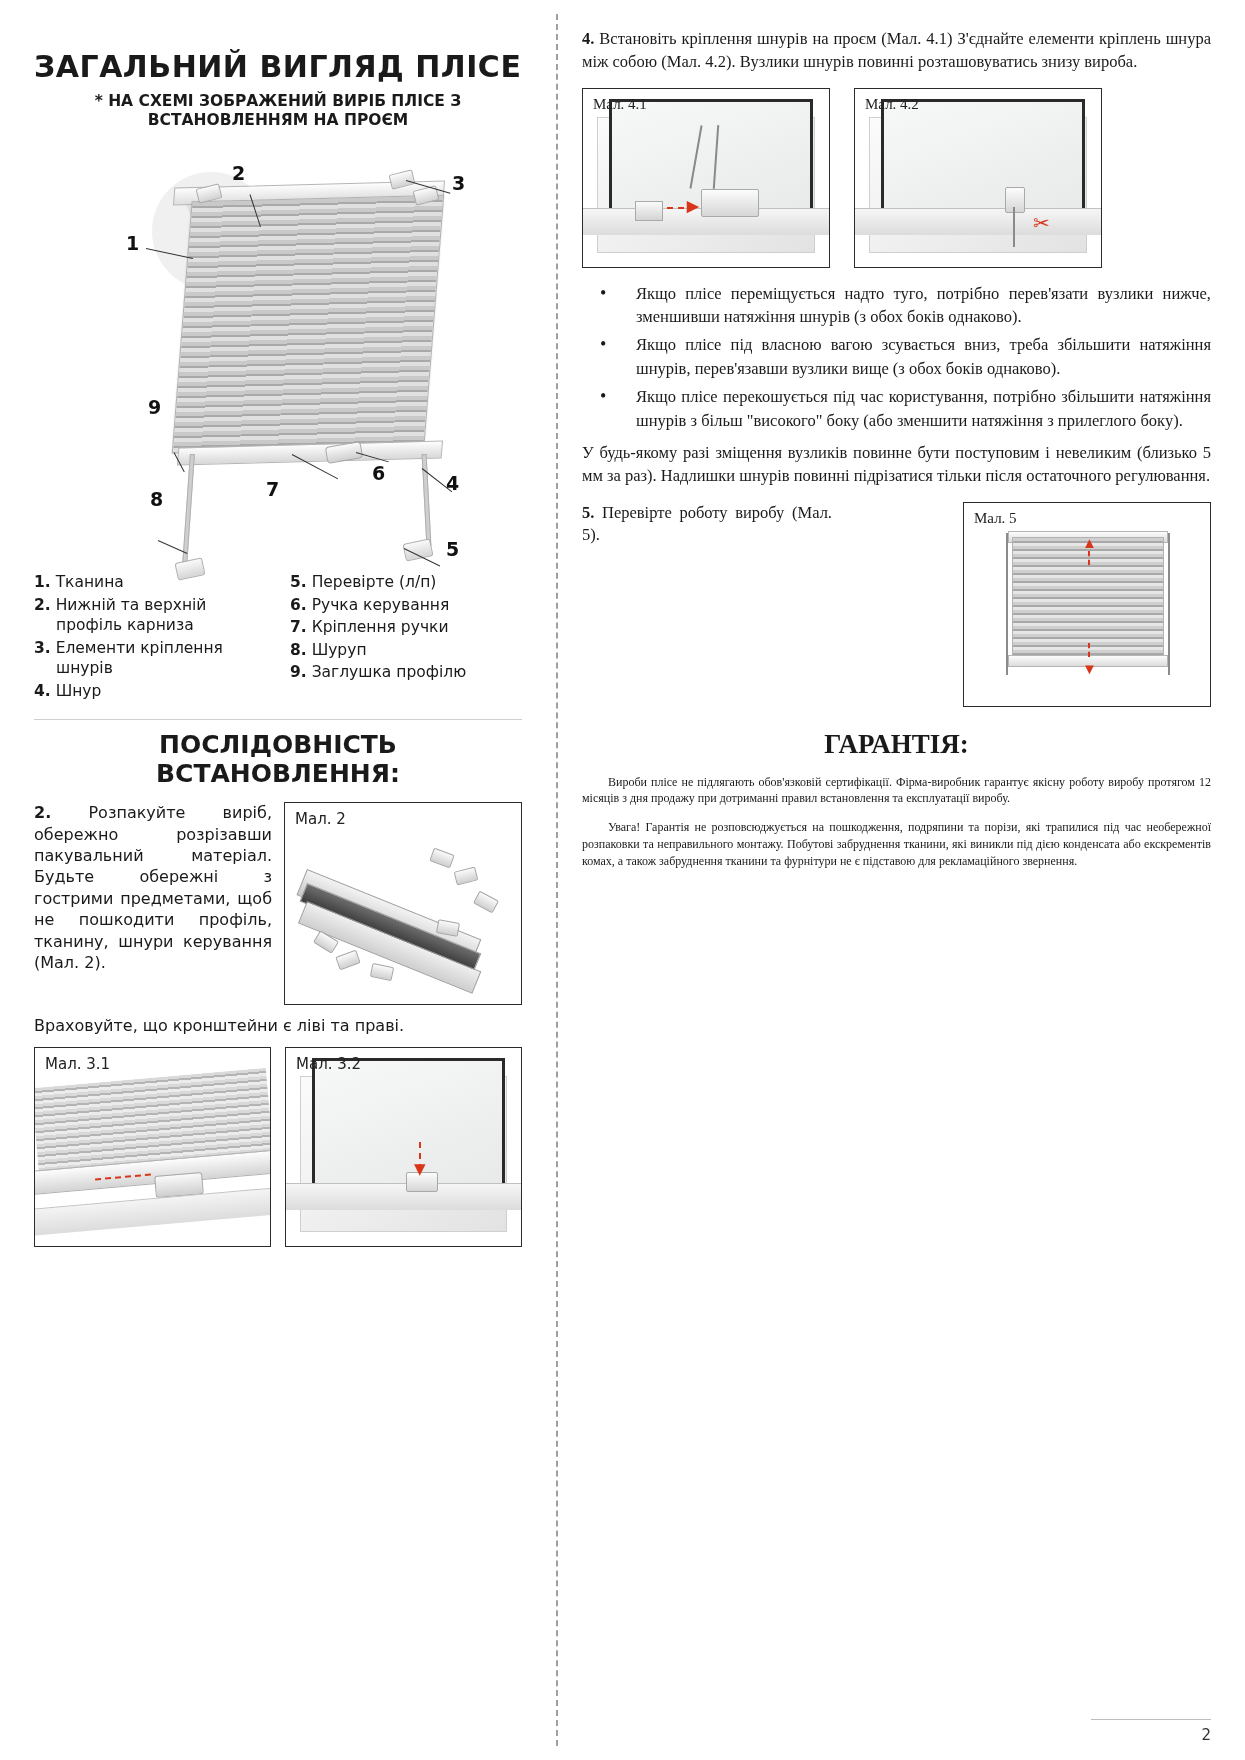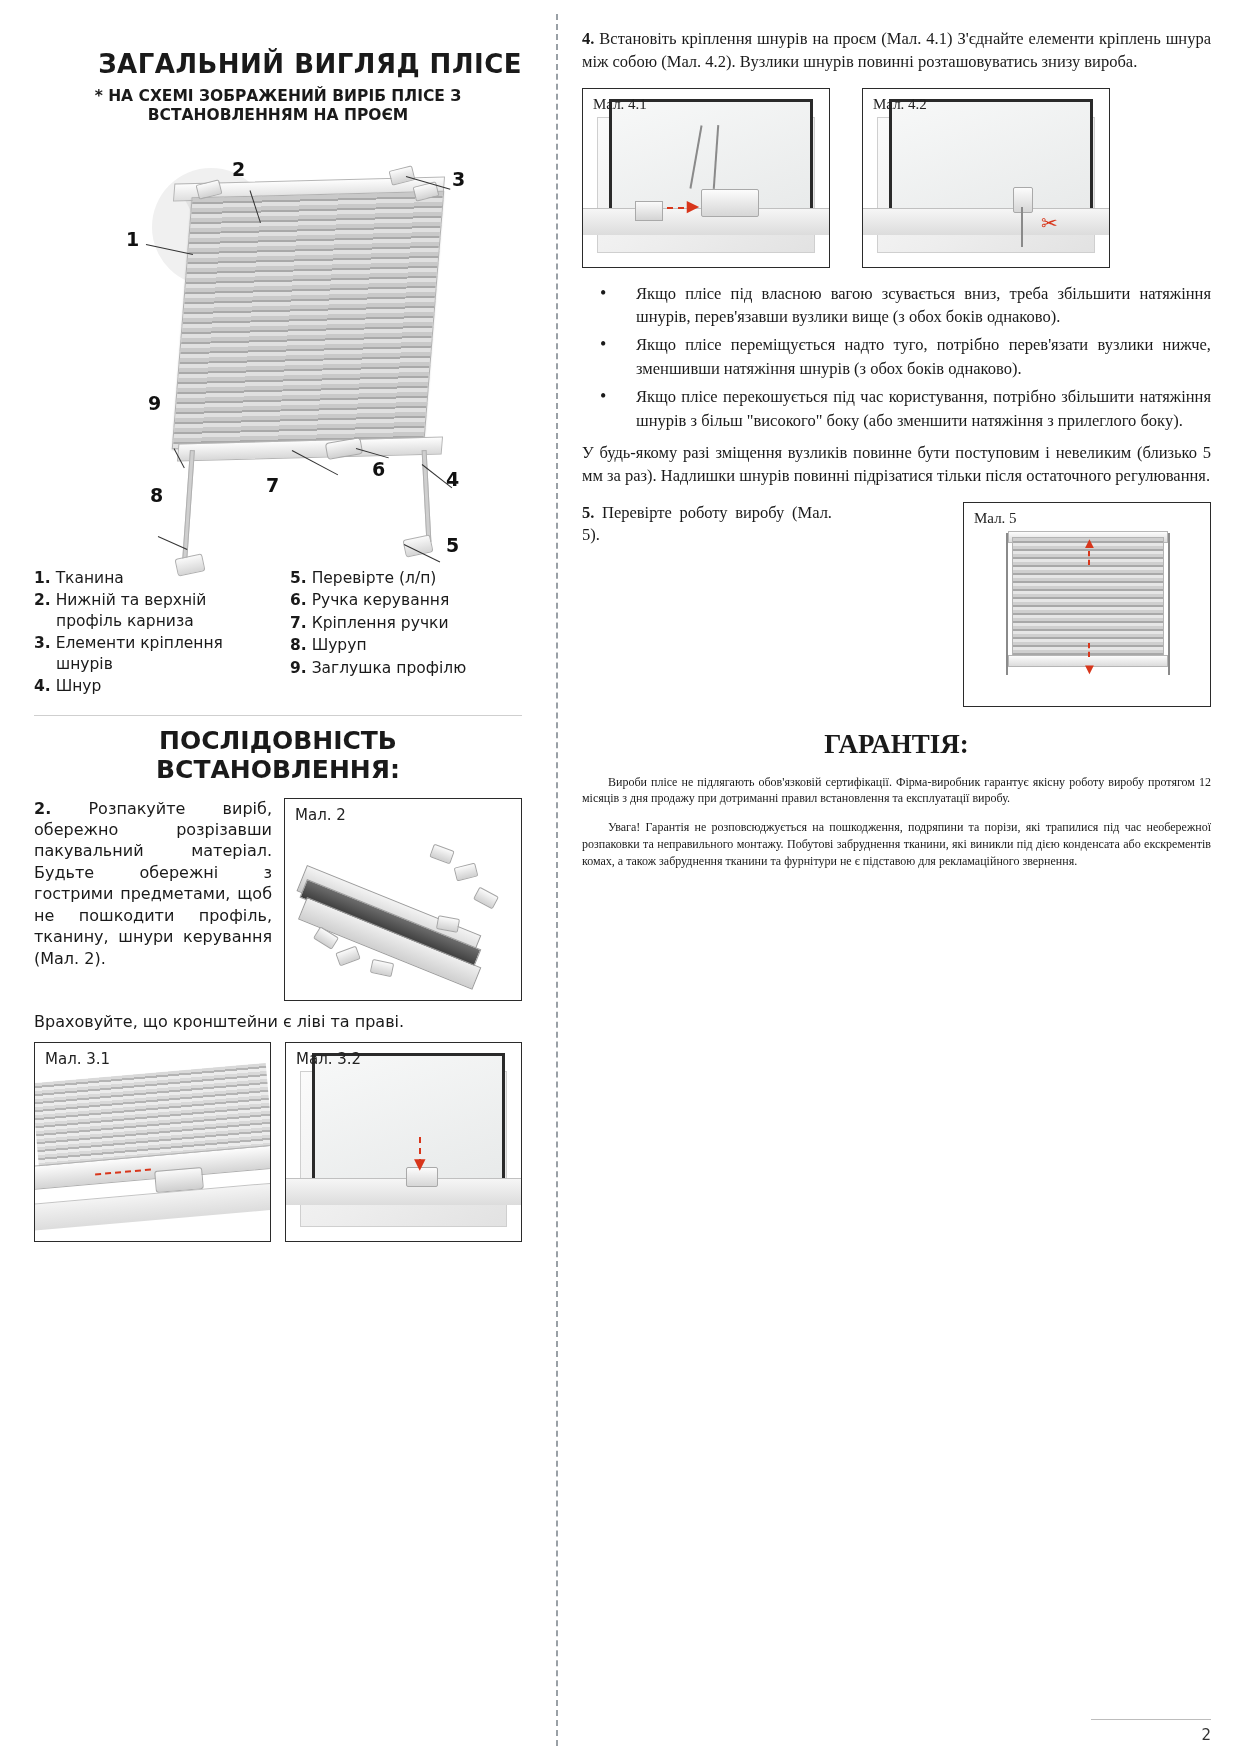--- a/index.html
+++ b/index.html
@@ -40,22 +40,22 @@
     box-sizing: border-box;
   }
   .col-right {
     width: 660px;
     margin-left: 48px;
     box-sizing: border-box;
     font-family: Liberation Serif, serif;
   }
 
   h1.title {
-    text-align: right;
-    font-size: 26px;
+    text-align: left;
+    font-size: 30px;
     font-weight: bold;
     letter-spacing: 0.5px;
     line-height: 1.12;
     margin: 22px 0 8px 0;
   }
   .subtitle {
     text-align: center;
     font-size: 15.5px;
     font-weight: bold;
     line-height: 1.25;
@@ -252,21 +252,21 @@
   .fig-row { display: flex; gap: 14px; margin-top: 10px; align-items: flex-end; }
   .fig31 { width: 238px; height: 200px; }
   .fig32 { width: 238px; height: 200px; }
 
   
   .rtext {
     font-size: 16.5px;
     line-height: 1.38;
     text-align: justify;
   }
-  .fig-row-right { display: flex; gap: 32px; margin: 14px 0 14px 0; }
+  .fig-row-right { display: flex; gap: 24px; margin: 14px 0 14px 0; }
   .fig4 { width: 248px; height: 180px; }
 
   ul.bullets {
     margin: 6px 0 10px 0;
     padding-left: 0;
     list-style: none;
     font-size: 16.5px;
     line-height: 1.42;
   }
   ul.bullets li {
@@ -548,22 +548,22 @@
           <div class="window-frame"></div>
           <div class="window-glass"></div>
           <div class="sill"></div>
           <div class="bracket-sm" style="left:150px; top:98px; width:18px; height:24px;"></div>
           <div class="cord" style="left:158px; top:118px; height:40px;"></div>
           <div class="scissors" style="left:178px; top:122px;">✂</div>
         </div>
       </div>
 
       <ul class="bullets">
+        <li>Якщо пліcе переміщується надто туго, потрібно перев'язати вузлики нижче, зменшивши натяжіння шнурів (з обох боків однаково).</li>
         <li>Якщо пліcе під власною вагою зсувається вниз, треба збільшити натяжіння шнурів, перев'язавши вузлики вище (з обох боків однаково).</li>
-        <li>Якщо пліcе переміщується надто туго, потрібно перев'язати вузлики нижче, зменшивши натяжіння шнурів (з обох боків однаково).</li>
         <li>Якщо пліcе перекошується під час користування, потрібно збільшити натяжіння шнурів з більш "високого" боку (або зменшити натяжіння з прилеглого боку).</li>
       </ul>
 
       <div class="rtext">У будь-якому разі зміщення вузликів повинне бути поступовим і невеликим (близько 5 мм за раз). Надлишки шнурів повинні підрізатися тільки після остаточного регулювання.</div>
 
       <div class="step5row">
         <div class="rtext" style="width:250px;">
           <b>5.</b>
           <span>Перевірте роботу виробу (Мал. 5).</span>
         </div>

